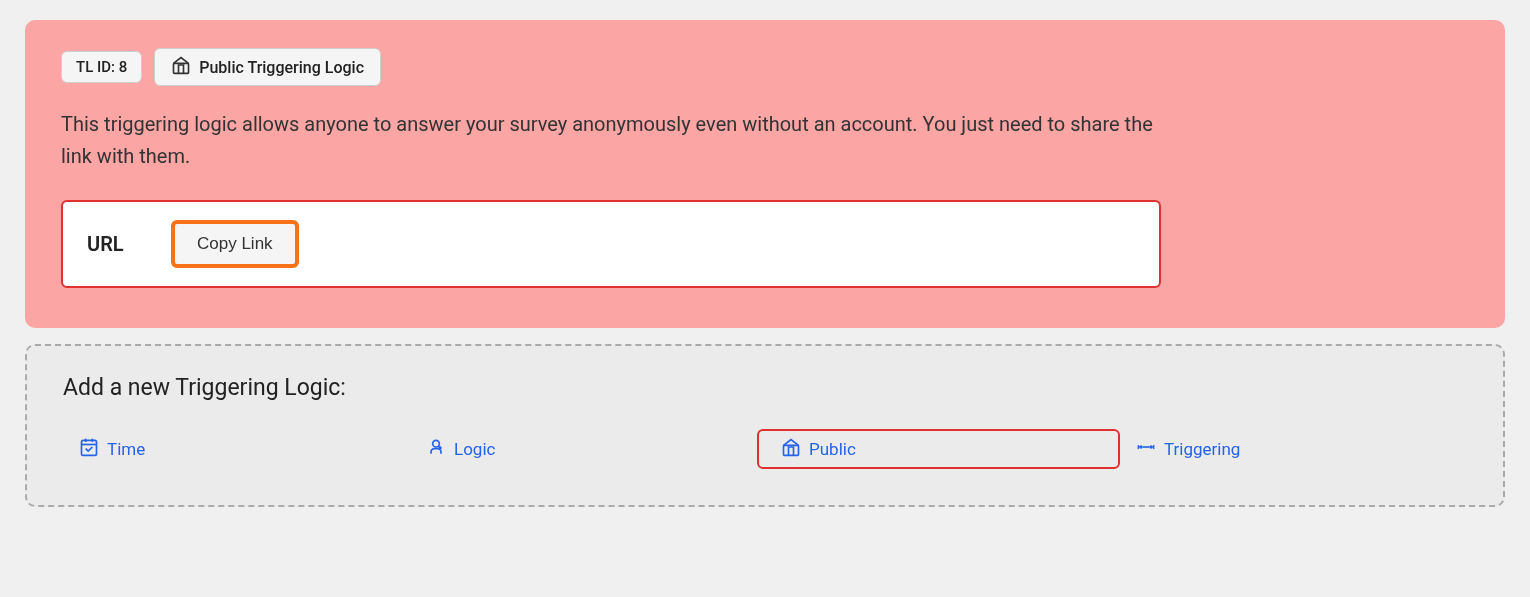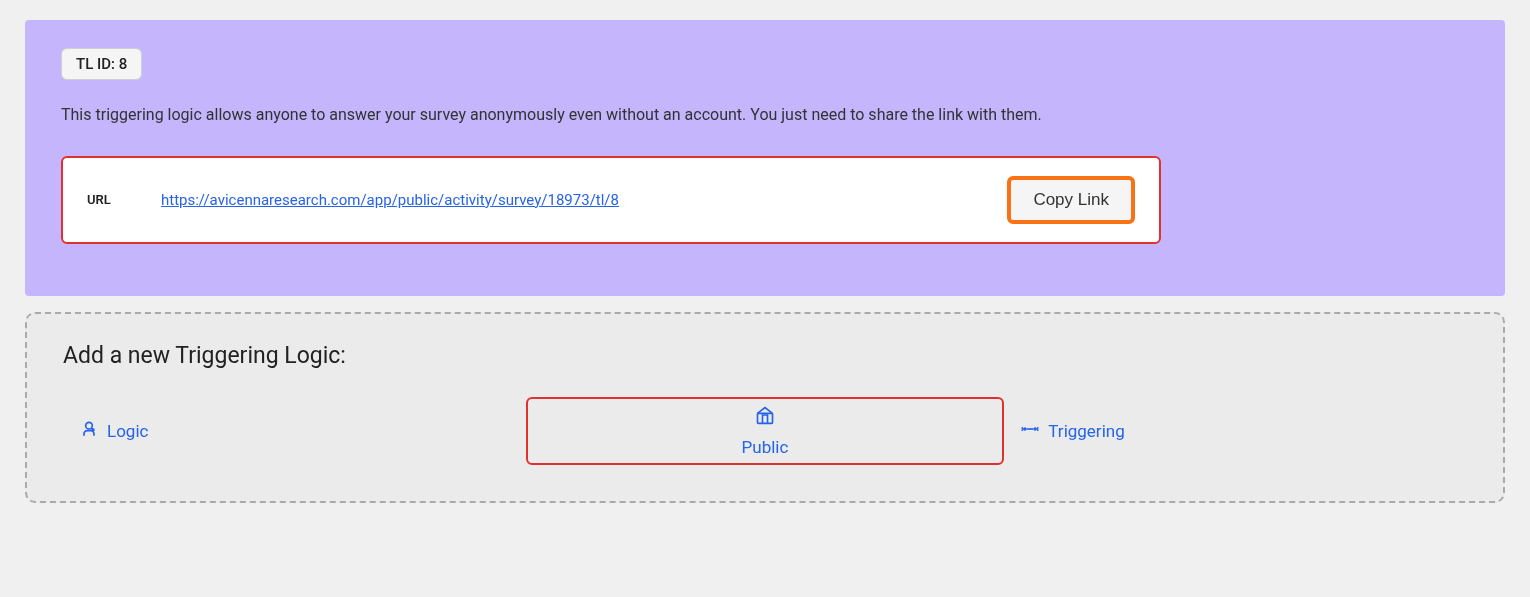--- a/index.html
+++ b/index.html
@@ -17,23 +17,23 @@
     .page-wrapper {
       width: 1480px;
       max-width: 100%;
       display: flex;
       flex-direction: column;
       gap: 0;
     }
 
     
     .top-card {
-      background: #c4b5fd;
-      border-radius: 4px;
-      padding: 28px 36px 52px 36px;
+      background: #fca5a5;
+      border-radius: 10px;
+      padding: 28px 36px 40px 36px;
       margin-bottom: 16px;
     }
 
     .header-row {
       display: flex;
       align-items: center;
       gap: 12px;
       margin-bottom: 22px;
     }
 
@@ -59,40 +59,40 @@
       font-weight: 500;
       color: #222;
     }
 
     .title-pill .building-icon {
       font-size: 18px;
       color: #333;
     }
 
     .description-text {
-      font-size: 16px;
+      font-size: 20px;
       color: #333;
       line-height: 1.6;
       margin-bottom: 28px;
       max-width: 1100px;
     }
 
     .url-box {
       border: 2px solid #e03030;
       border-radius: 6px;
       padding: 18px 24px;
       display: flex;
       align-items: center;
       gap: 24px;
       background: #fff;
       max-width: 1100px;
     }
 
     .url-label {
-      font-size: 13px;
+      font-size: 20px;
       font-weight: 600;
       color: #222;
       min-width: 50px;
     }
 
     .url-link {
       font-size: 15px;
       color: #2563eb;
       text-decoration: underline;
       flex: 1;
@@ -142,21 +142,20 @@
       padding: 8px 16px;
       border-radius: 6px;
       flex: 1;
       justify-content: flex-start;
     }
 
     .logic-option.public-option {
       border: 2px solid #e03030;
       border-radius: 6px;
       padding: 6px 22px;
-      flex-direction: column;
     }
 
     .logic-option .option-icon {
       font-size: 18px;
     }
 
     .option-label {
       font-size: 17px;
       font-weight: 400;
     }
@@ -171,37 +170,58 @@
 <body>
 
 <div class="page-wrapper">
 
   <div class="top-card">
 
     <div class="header-row">
       <div class="tl-id-badge">
         <span>TL ID: 8</span>
       </div>
+      <div class="title-pill">
+        <span class="building-icon">
+          <svg class="icon-svg" viewBox="0 0 24 24" fill="none" stroke="currentColor" stroke-width="2">
+            <rect x="3" y="10" width="18" height="12" rx="1"></rect>
+            <path d="M9 22V12h6v10"></path>
+            <path d="M3 10l9-7 9 7"></path>
+          </svg>
+        </span>
+        <span>Public Triggering Logic</span>
+      </div>
     </div>
 
     <p class="description-text">This triggering logic allows anyone to answer your survey anonymously even without an account. You just need to share the link with them.</p>
 
     <div class="url-box">
       <span class="url-label">URL</span>
-      <a class="url-link" href="#">https://avicennaresearch.com/app/public/activity/survey/18973/tl/8</a>
       <button class="copy-link-btn">Copy Link</button>
     </div>
 
   </div>
 
   <div class="add-logic-section">
     <div class="add-logic-title">Add a new Triggering Logic:</div>
 
     <div class="logic-options-row">
 
+      <div class="logic-option">
+        <span class="option-icon">
+          <svg width="20" height="20" viewBox="0 0 24 24" fill="none" stroke="#2563eb" stroke-width="2">
+            <rect x="3" y="4" width="18" height="18" rx="2"></rect>
+            <line x1="3" y1="9" x2="21" y2="9"></line>
+            <line x1="8" y1="2" x2="8" y2="6"></line>
+            <line x1="16" y1="2" x2="16" y2="6"></line>
+            <path d="M8 14l3 3 5-5"></path>
+          </svg>
+        </span>
+        <span class="option-label">Time</span>
+      </div>
 
       <div class="logic-option">
         <span class="option-icon">
           <svg width="20" height="20" viewBox="0 0 24 24" fill="none" stroke="#2563eb" stroke-width="2">
             <circle cx="12" cy="8" r="4"></circle>
             <path d="M6 20v-2a4 4 0 014-4h4a4 4 0 014 4v2"></path>
             <path d="M15 11l2 2"></path>
             <circle cx="17" cy="13" r="1" fill="#2563eb"></circle>
           </svg>
         </span>

